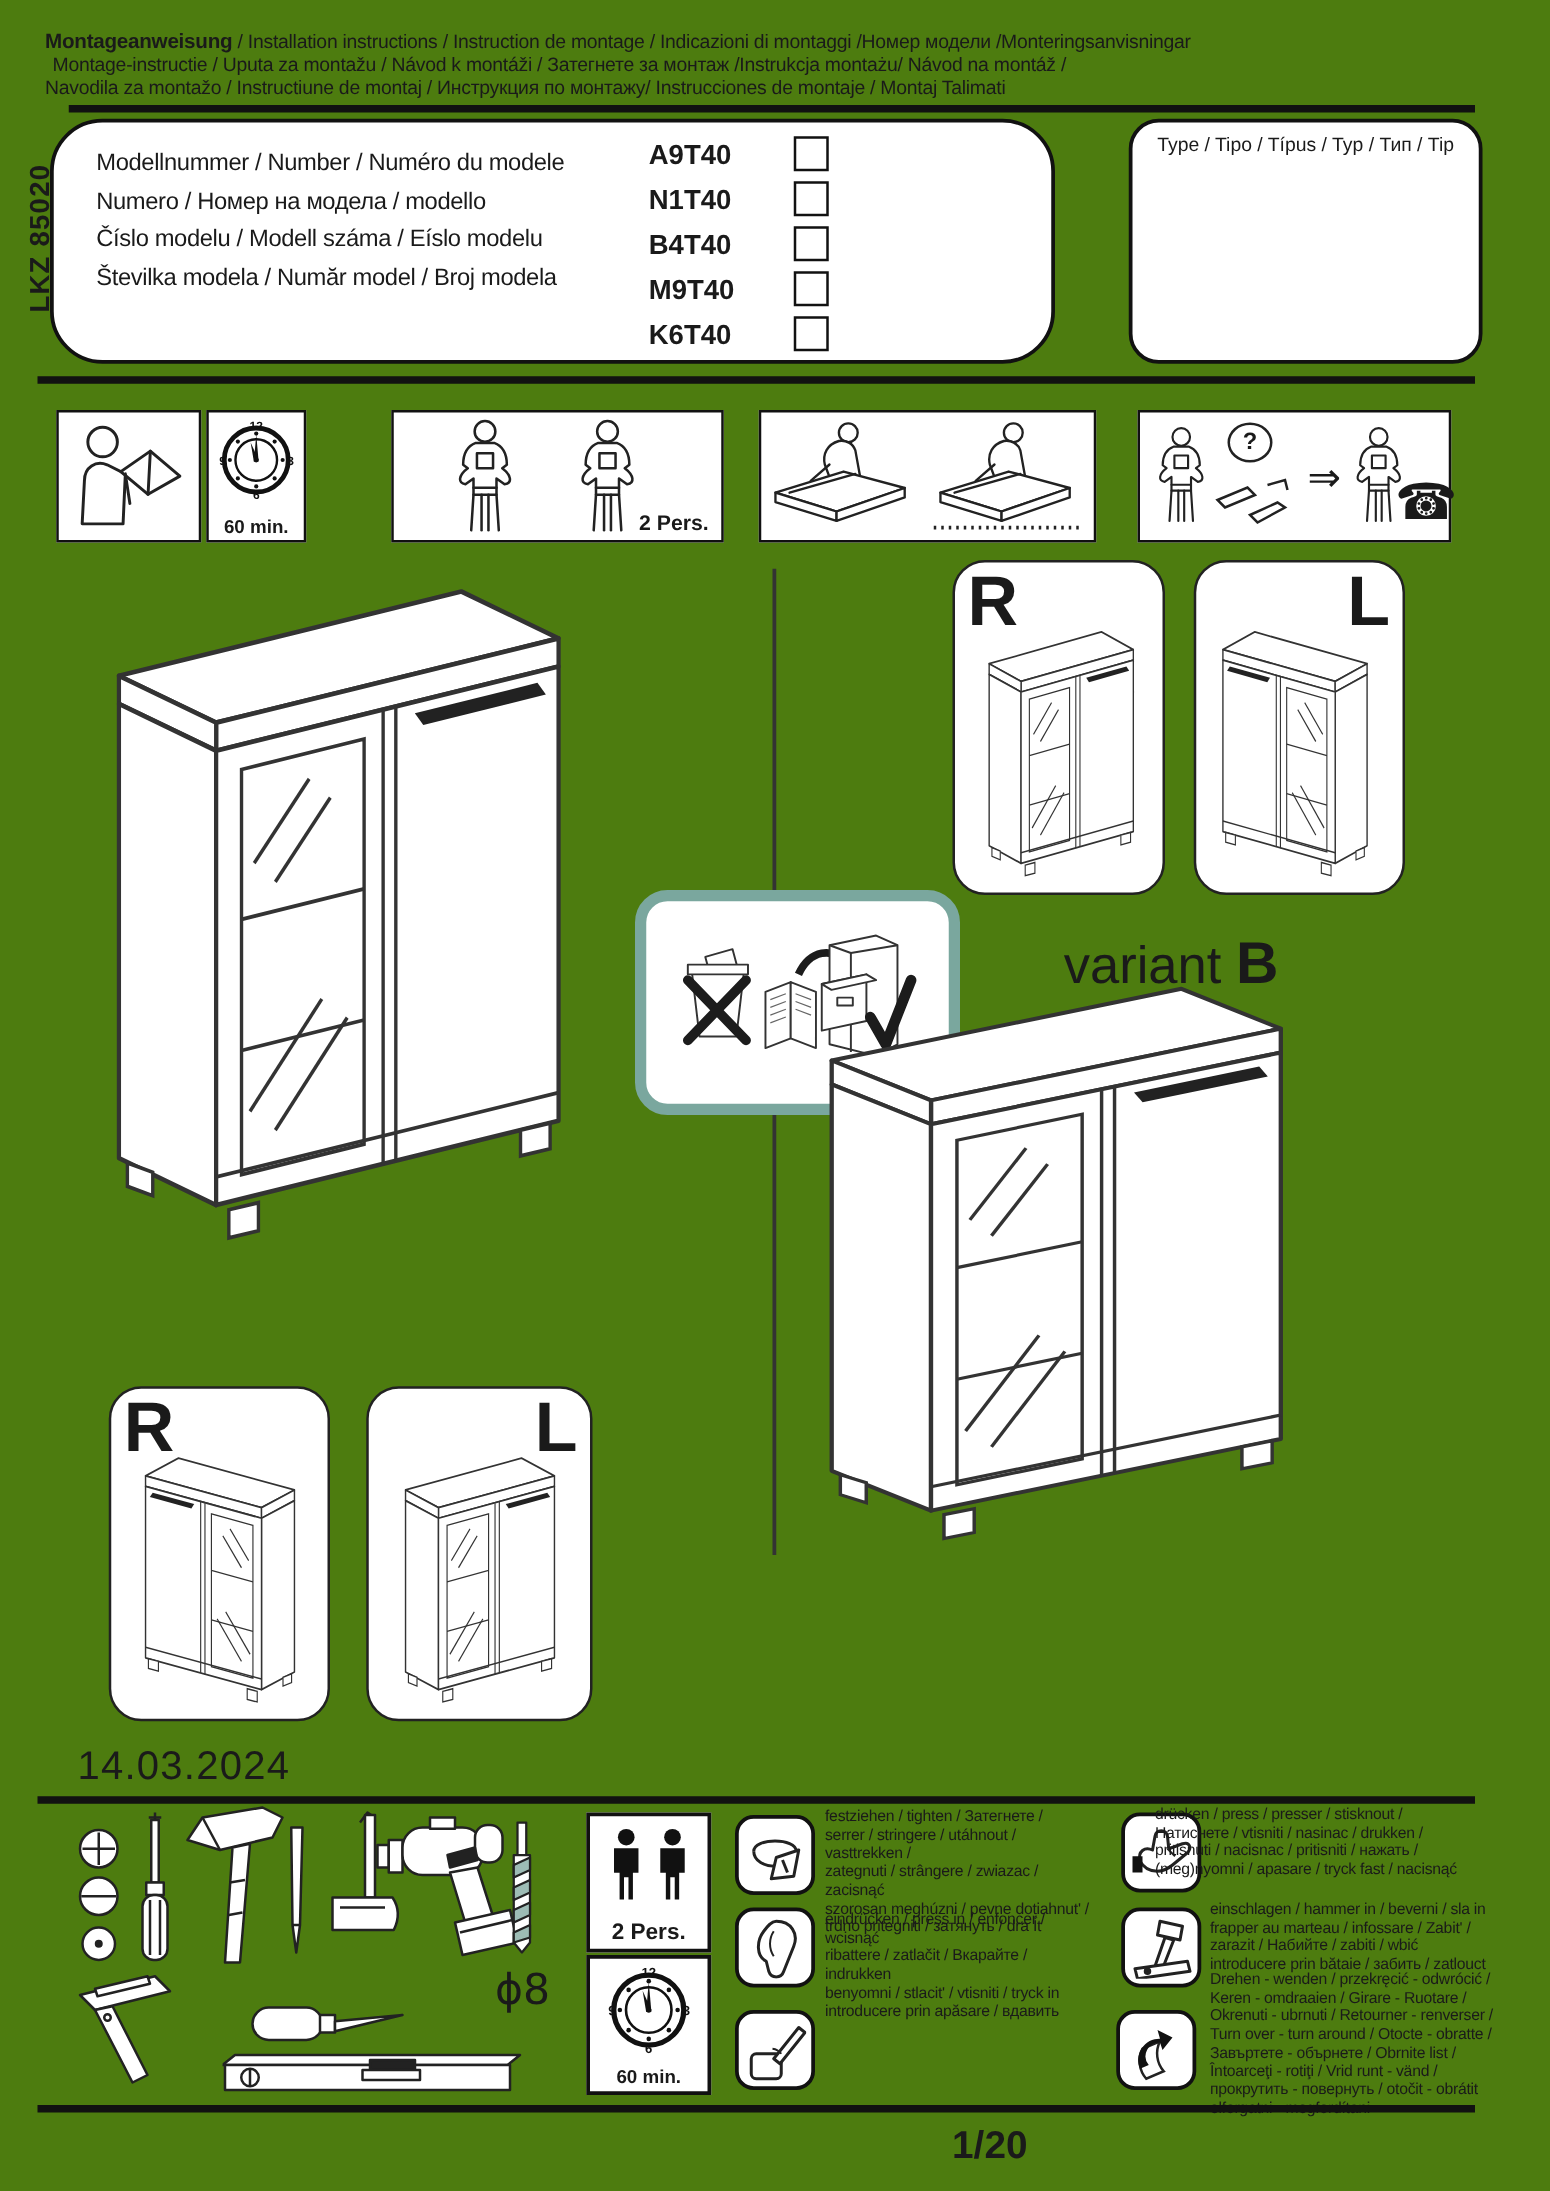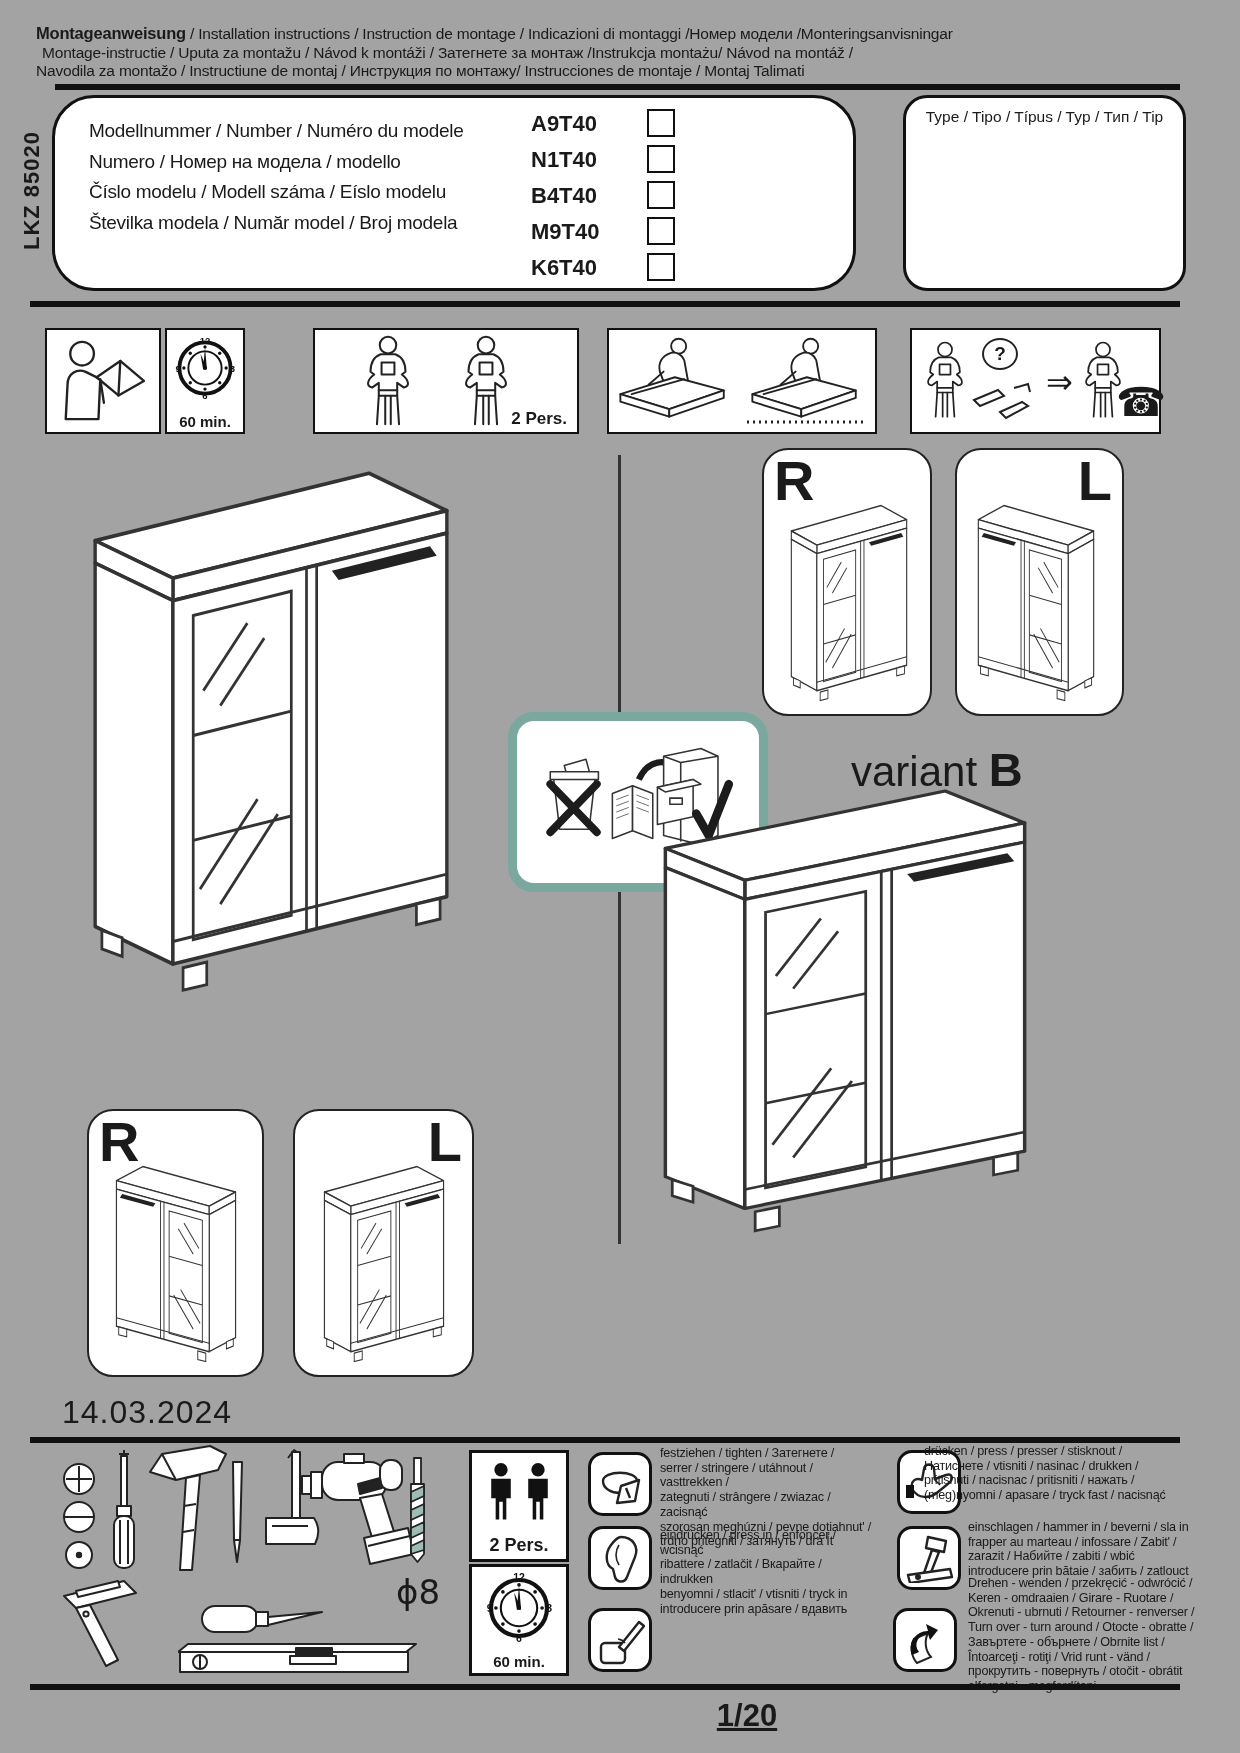--- a/index.html
+++ b/index.html
@@ -1,16 +1,16 @@
 <!DOCTYPE html>
 <html><head>
 <meta charset="utf-8">
 <style>
   html,body{margin:0;padding:0;background:#e8e8e8;}
-  #page{position:relative;width:1240px;height:1753px;background:#a3a3a3;margin:0 auto;
+  #page{position:relative;width:1240px;height:1753px;background:#4d7c0f;margin:0 auto;
         font-family:"Liberation Sans","DejaVu Sans",sans-serif;color:#1a1a1a;overflow:hidden;}
   .abs{position:absolute;}
   .bar{position:absolute;background:#111;height:6px;}
   .hline{position:absolute;font-size:15.5px;line-height:18px;white-space:nowrap;letter-spacing:-0.2px;}
   .hline b{font-size:16.5px;}
   .lkz-wrap{position:absolute;display:flex;align-items:center;justify-content:center;}
   .lkz{writing-mode:vertical-rl;transform:rotate(180deg);font-weight:bold;font-size:22px;letter-spacing:1px;white-space:nowrap;}
   .model-box{position:absolute;border:3.5px solid #111;border-radius:42px;background:#fff;}
   .mlabels{position:absolute;left:34px;top:18px;font-size:19px;line-height:30.5px;letter-spacing:-0.3px;white-space:nowrap;}
   .mcode{position:absolute;font-weight:bold;font-size:22px;white-space:nowrap;}
@@ -26,21 +26,21 @@
   .variant-label b{font-size:47px;}
   .divider{position:absolute;width:3px;background:#333;}
   .teal-box{position:absolute;border:9px solid #7aa79e;border-radius:26px;background:#fff;
             display:flex;align-items:center;justify-content:center;}
   .date{position:absolute;font-size:32px;letter-spacing:1px;}
   .pers-box{position:absolute;border:3px solid #111;background:#fff;text-align:center;}
   .pers-label{position:absolute;left:0;right:0;bottom:3px;font-weight:bold;font-size:18px;}
   .inst-icon{position:absolute;width:58px;height:58px;border:3.5px solid #111;border-radius:15px;background:#fff;
              display:flex;align-items:center;justify-content:center;}
   .inst-text{position:absolute;font-size:12.6px;line-height:1.17;letter-spacing:-0.2px;white-space:pre-line;}
-  .footer-page{position:absolute;font-weight:bold;font-size:31px;text-align:center;text-decoration:underline;}
+  .footer-page{position:absolute;font-weight:bold;font-size:31px;text-align:right;}
   .flip{transform:scaleX(-1);}
   .qbubble{position:absolute;width:32px;height:28px;border:2px solid #222;border-radius:50%;
            display:flex;align-items:center;justify-content:center;font-weight:bold;font-size:19px;background:#fff;}
   .glyph{position:absolute;line-height:1;}
   svg{display:block;}
 </style>
 </head>
 <body>
 
 <svg width="0" height="0" style="position:absolute" aria-hidden="true">
@@ -180,21 +180,21 @@
 
   <div class="hline" style="left:36px;top:24px"><b>Montageanweisung</b><span> / Installation instructions / Instruction de montage / Indicazioni di montaggi /Номер модели /Monteringsanvisningar</span></div>
   <div class="hline" style="left:42px;top:44px">Montage-instructie / Uputa za montažu / Návod k montáži / Затегнете за монтаж /Instrukcja montażu/ Návod na montáž /</div>
   <div class="hline" style="left:36px;top:62px">Navodila za montažo / Instructiune de montaj / Инструкция по монтажу/ Instrucciones de montaje / Montaj Talimati</div>
   <div class="bar" style="left:55px;top:84px;width:1125px"></div>
 
   <div class="lkz-wrap" style="left:10px;top:96px;width:44px;height:190px">
     <span class="lkz">LKZ 85020</span>
   </div>
 
-  <div class="model-box" style="left:52px;top:95px;width:798px;height:190px">
+  <div class="model-box" style="left:40px;top:95px;width:798px;height:190px">
     <div class="mlabels">
       <div>Modellnummer / Number / Numéro du modele</div>
       <div>Numero /  Номер на модела / modello</div>
       <div>Číslo modelu / Modell száma / Eíslo modelu</div>
       <div>Številka modela / Număr model / Broj modela</div>
     </div>
     <span class="mcode" style="left:476px;top:13px">A9T40</span>
     <span class="mcode" style="left:476px;top:49px">N1T40</span>
     <span class="mcode" style="left:476px;top:85px">B4T40</span>
     <span class="mcode" style="left:476px;top:121px">M9T40</span>

